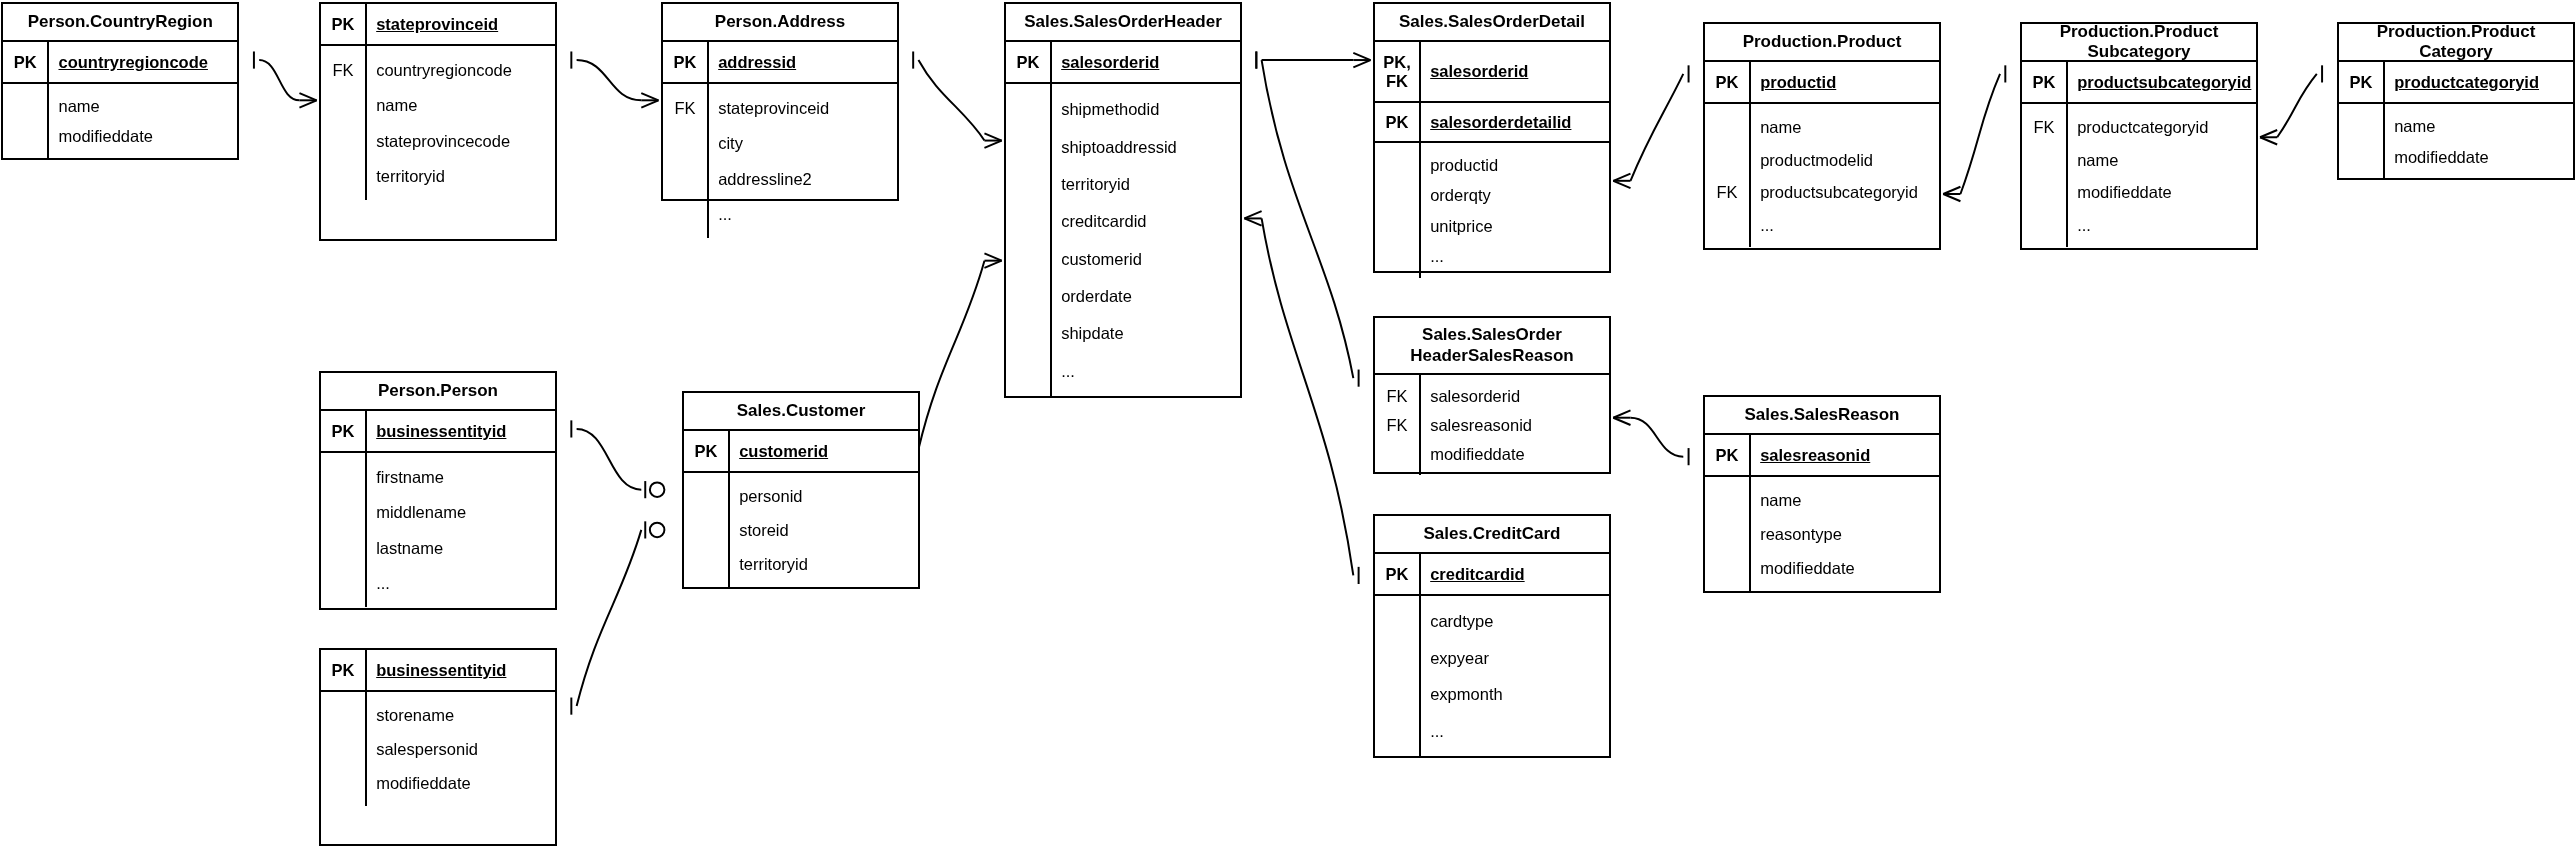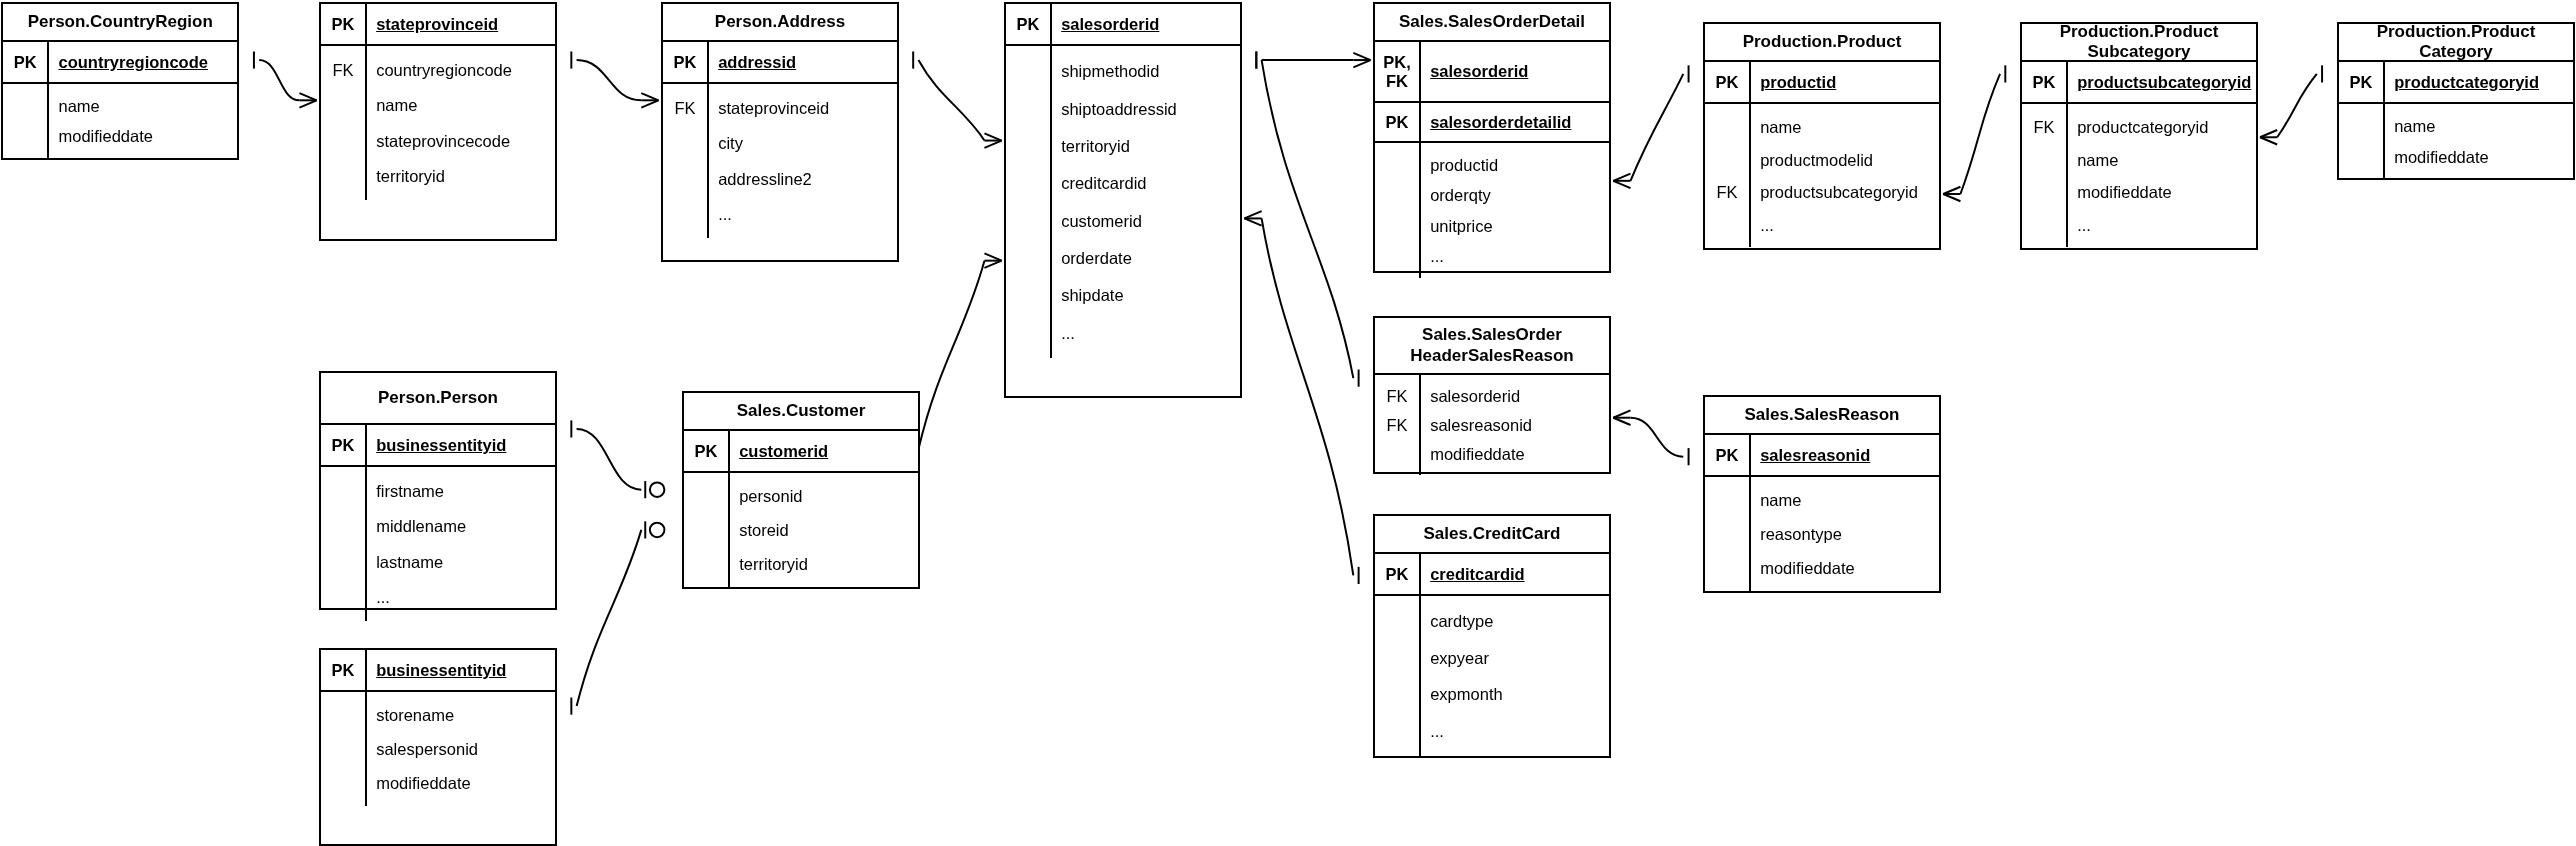--- a/index.html
+++ b/index.html
@@ -170,21 +170,21 @@
         <div class="fieldcol">
           <div class="attrs">
             <div class="rowline">countryregioncode</div>
             <div class="rowline">name</div>
             <div class="rowline">stateprovincecode</div>
             <div class="rowline">territoryid</div>
           </div>
         </div>
       </div>
     </div>
-    <div class="entity" style="left: 661px; top: 2px; width: 238px; height: 260px;">
+    <div class="entity" style="left: 661px; top: 2px; width: 238px; height: 199px;">
       <div class="ent-title" style="height: 38px;">Person.Address</div>
       <div class="sect" style="flex-direction: column;">
         <div class="keyrowwrap" style="height: 40px;">
           <div class="keycol" style="width: 46px; height: 100%;">
             <div class="keytag">PK</div>
           </div>
           <div class="fieldcol">
             <div class="rowline pkname">addressid</div>
           </div>
         </div>
@@ -202,20 +202,21 @@
           <div class="attrs">
             <div class="rowline">stateprovinceid</div>
             <div class="rowline">city</div>
             <div class="rowline">addressline2</div>
             <div class="rowline">...</div>
           </div>
         </div>
       </div>
     </div>
     <div class="entity" style="left: 1004px; top: 2px; width: 238px; height: 396px;">
+      <div class="ent-title" style="height: 38px;">Sales.SalesOrderHeader</div>
       <div class="sect" style="flex-direction: column;">
         <div class="keyrowwrap" style="height: 40px;">
           <div class="keycol" style="width: 46px; height: 100%;">
             <div class="keytag">PK</div>
           </div>
           <div class="fieldcol">
             <div class="rowline pkname">salesorderid</div>
           </div>
         </div>
       </div>
@@ -368,21 +369,21 @@
         </div>
         <div class="fieldcol">
           <div class="attrs">
             <div class="rowline">name</div>
             <div class="rowline">modifieddate</div>
           </div>
         </div>
       </div>
     </div>
     <div class="entity" style="left: 319px; top: 371px; width: 238px; height: 239px;">
-      <div class="ent-title" style="height: 52px;">Person.Person</div>
+      <div class="ent-title" style="height: 38px;">Person.Person</div>
       <div class="sect" style="flex-direction: column;">
         <div class="keyrowwrap" style="height: 40px;">
           <div class="keycol" style="width: 46px; height: 100%;">
             <div class="keytag">PK</div>
           </div>
           <div class="fieldcol">
             <div class="rowline pkname">businessentityid</div>
           </div>
         </div>
       </div>

